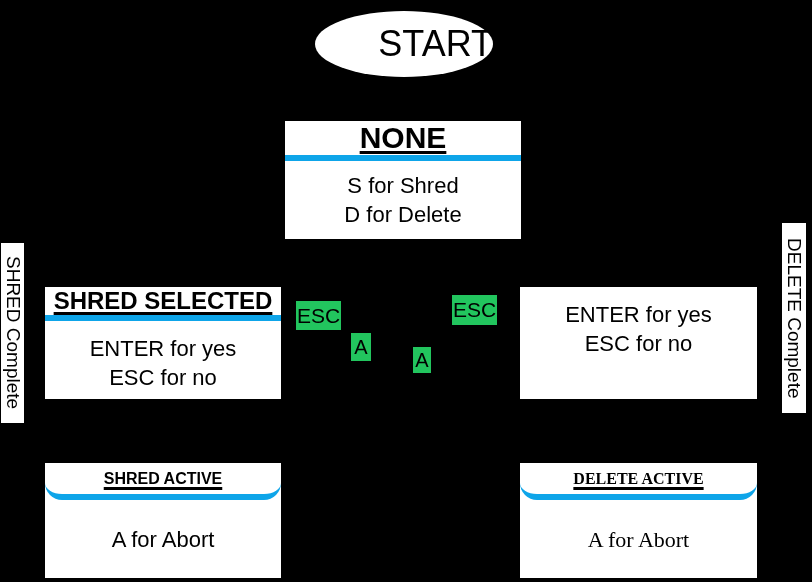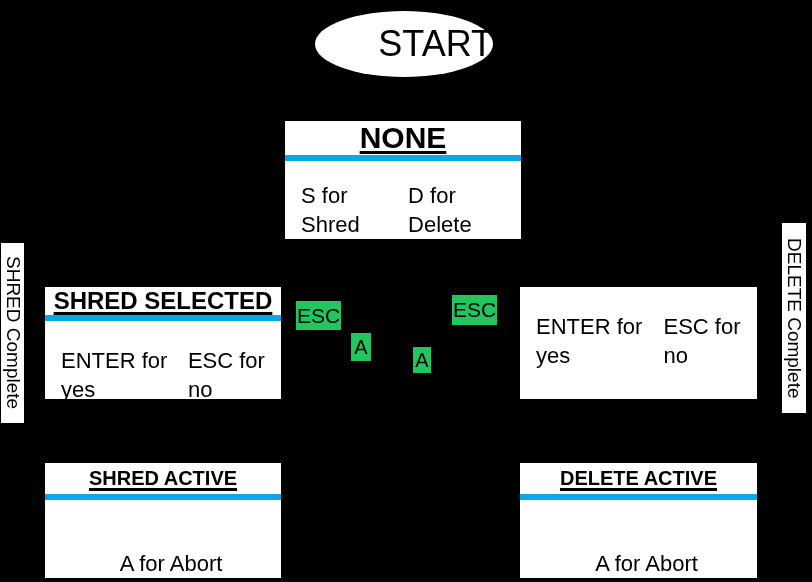--- a/index.html
+++ b/index.html
@@ -26,34 +26,34 @@
   .state .title {
     display: flex; align-items: center; justify-content: center;
     font-weight: bold;
     border-bottom: 6px solid #0ea5e9;
     text-decoration: underline;
     text-decoration-thickness: 3px;
     text-underline-offset: 3px;
     white-space: nowrap;
   }
   .state .body {
-    display: flex; flex-direction: row;
-    align-items: flex-end; justify-content: center;
-    font-size: 22px; line-height: 29px; padding-left: 16px;
+    display: flex; flex-direction: column;
+    align-items: center; justify-content: center;
+    font-size: 22px; line-height: 29px;
   }
   #state-none { left: 285px; top: 121px; width: 236px; height: 118px; }
   #state-none .title { height: 40px; font-size: 30px; }
   #state-none .body { height: 78px; }
   #state-shred-selected { left: 45px; top: 287px; width: 236px; height: 112px; }
   #state-delete-selected { left: 520px; top: 287px; width: 237px; height: 112px; }
   #state-shred-selected .title, #state-delete-selected .title { height: 34px; font-size: 24px; }
   #state-shred-selected .body, #state-delete-selected .body { height: 83px; }
   #state-shred-active { left: 45px; top: 463px; width: 236px; height: 115px; }
-  #state-delete-active { left: 520px; top: 463px; width: 237px; height: 115px; }
-  #state-shred-active .title, #state-delete-active .title { height: 37px; font-size: 20px; }
+  #state-delete-active { left: 520px; top: 463px; width: 237px; height: 115px; font-family: Liberation Serif, serif; }
+  #state-shred-active .title, #state-delete-active .title { height: 37px; font-size: 16px; border-radius: 17px; }
   #state-shred-active .body, #state-delete-active .body { height: 78px; }
   .chip {
     position: absolute;
     background: #22c55e;
     display: flex; align-items: center; justify-content: center;
     white-space: nowrap;
   }
   #chip-esc-left  { left: 296px; top: 301px; width: 45px; height: 29px; font-size: 21px; }
   #chip-esc-right { left: 452px; top: 295px; width: 45px; height: 30px; font-size: 21px; }
   #chip-a-left    { left: 351px; top: 333px; width: 20px; height: 28px; font-size: 20px; }

